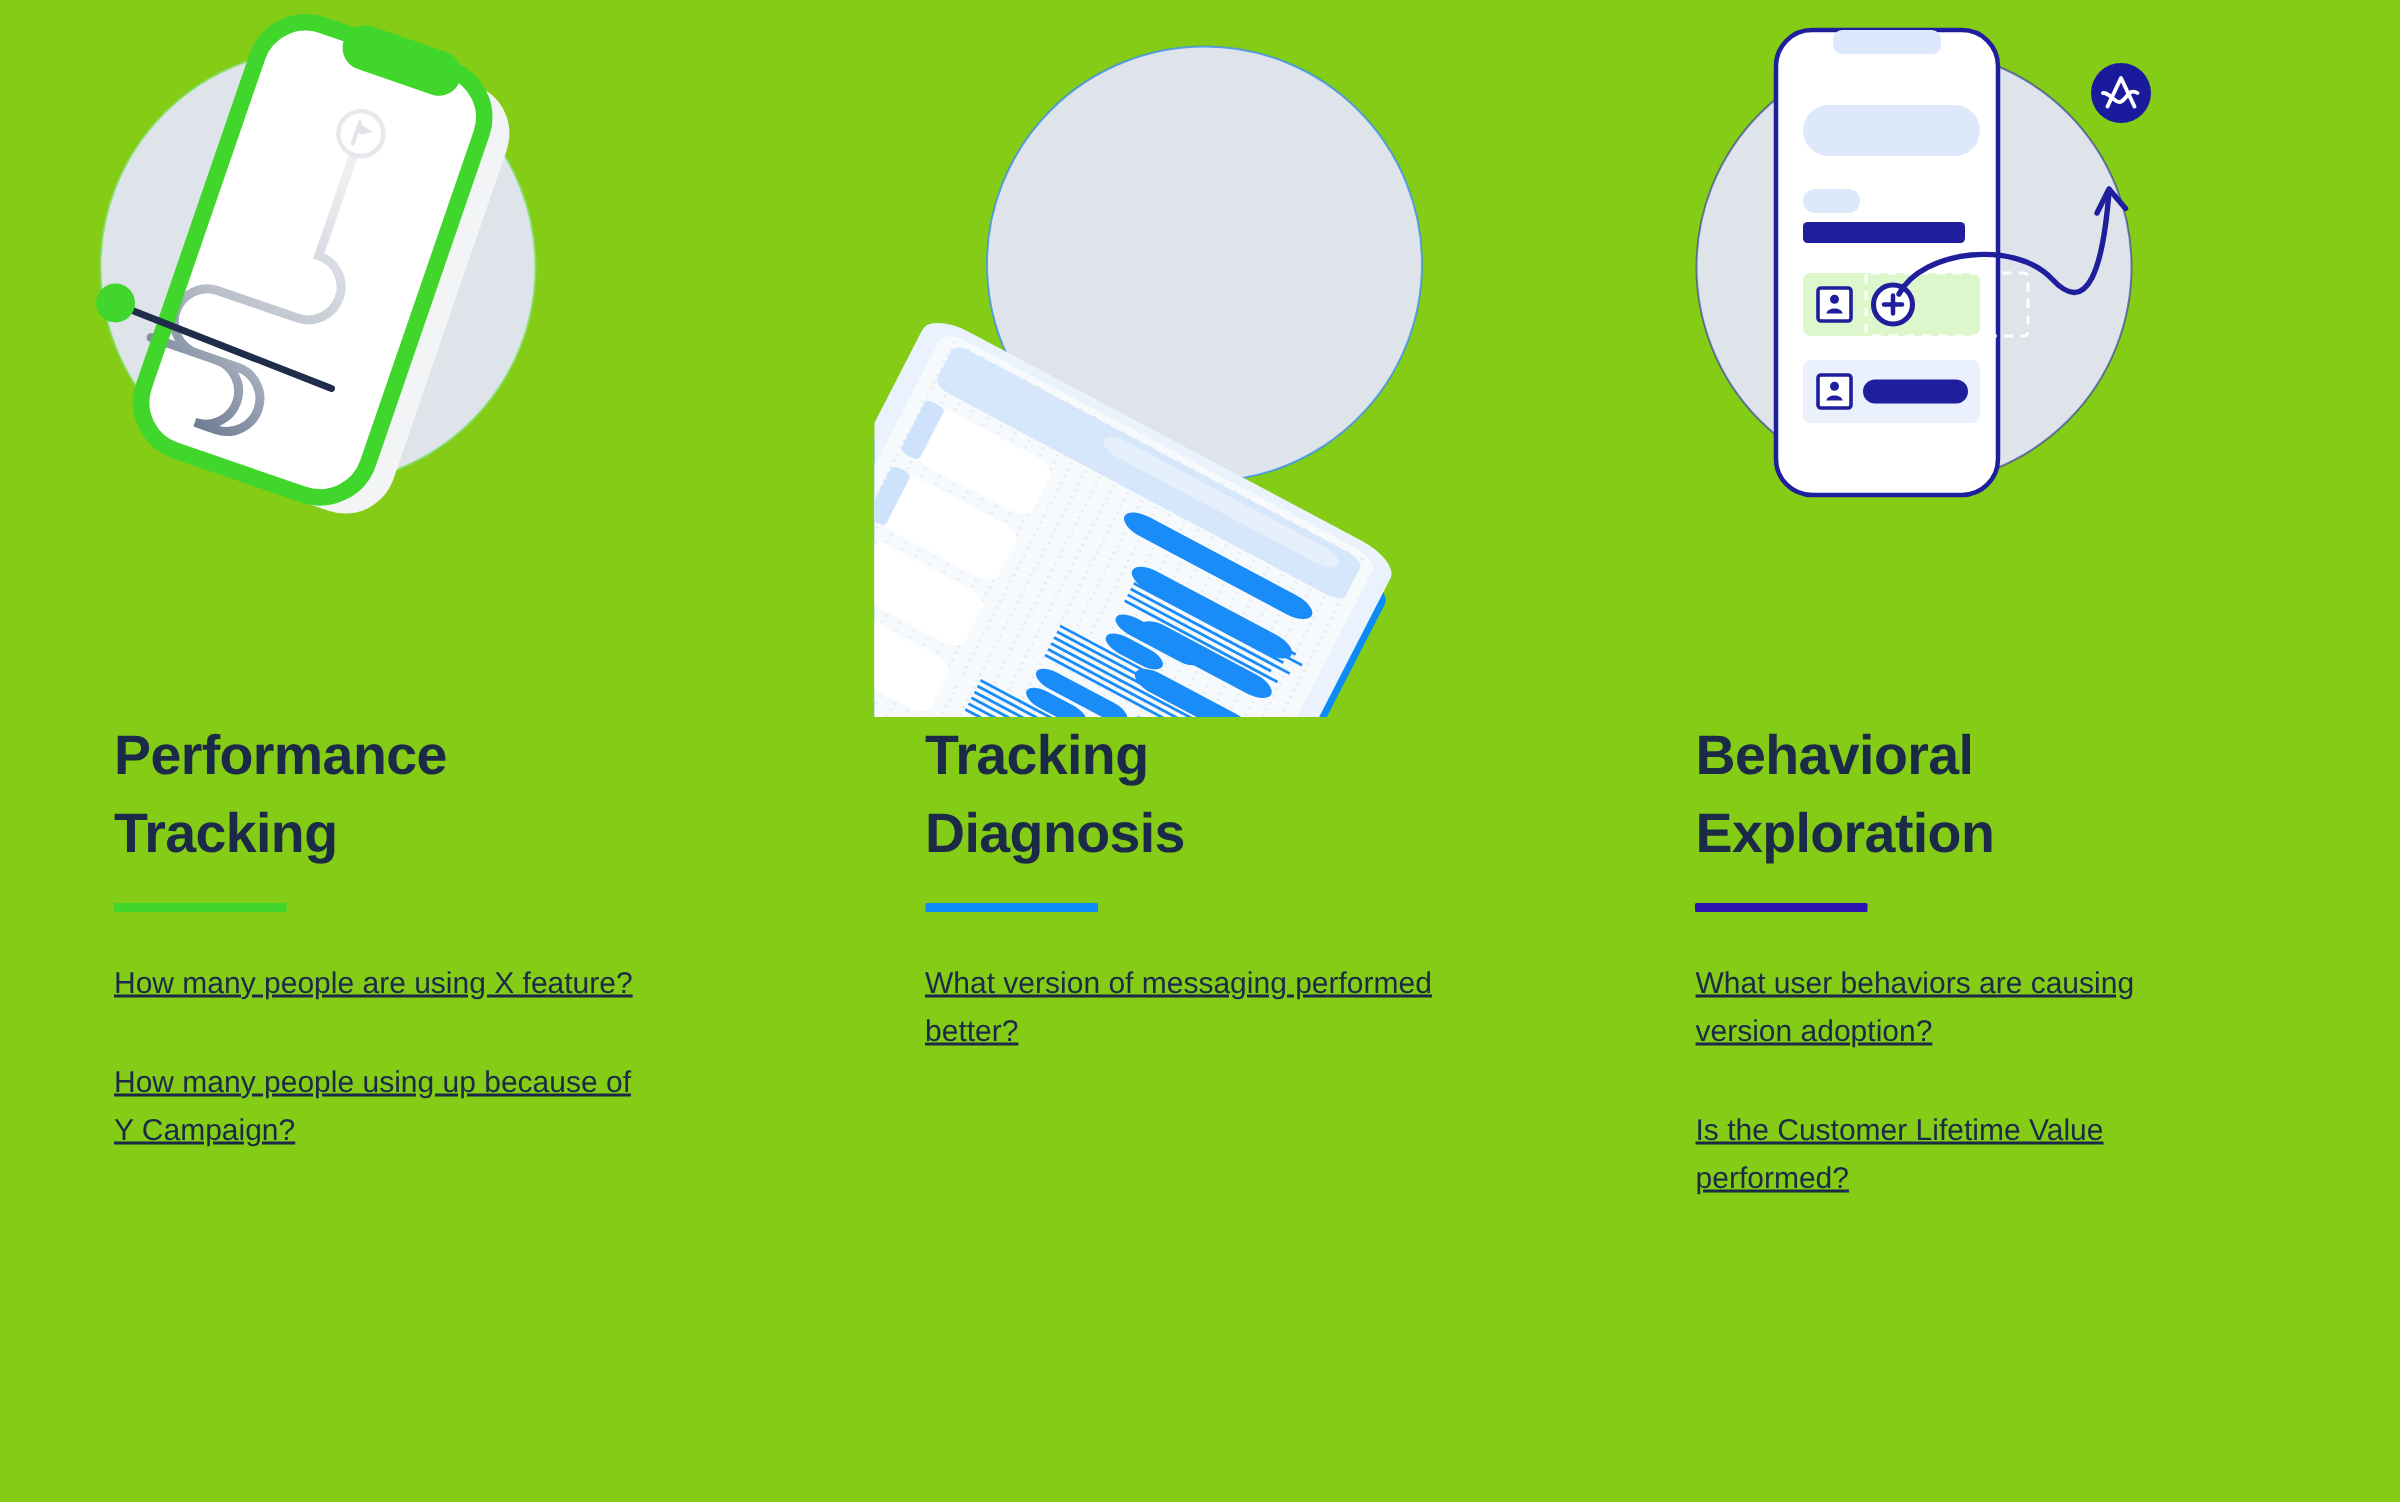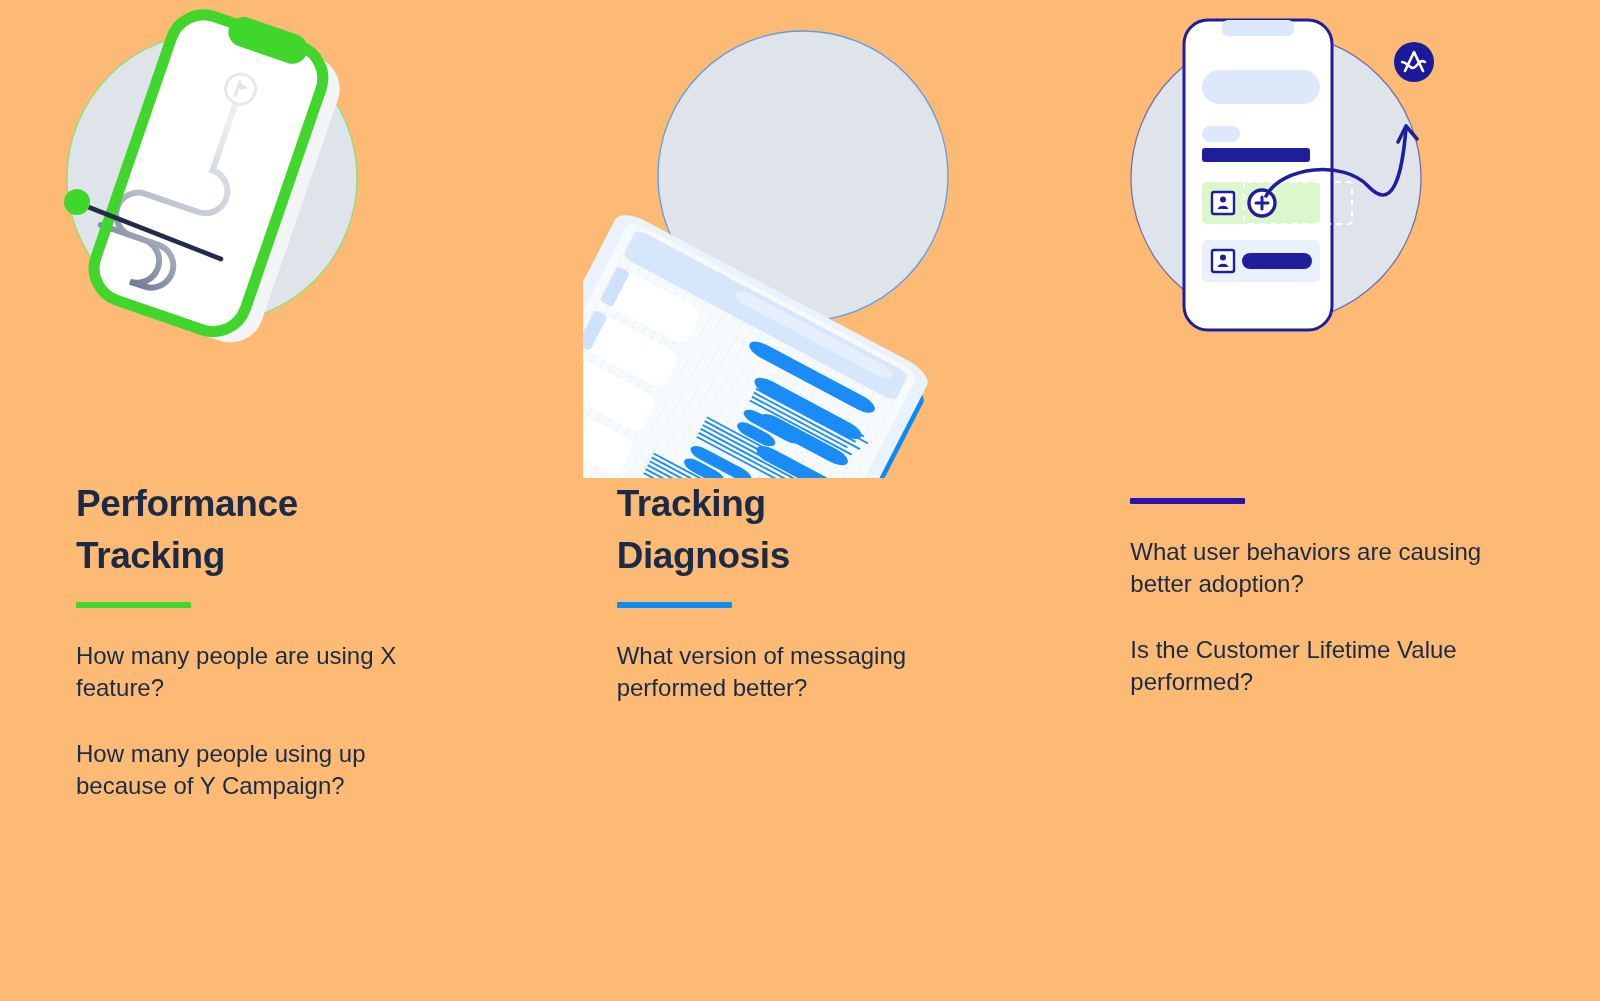--- a/index.html
+++ b/index.html
@@ -15,21 +15,21 @@
     font-family: "Liberation Sans", sans-serif;
     overflow: hidden;
     position: relative;
   }
 
   .board {
     position: absolute;
     left: 0; top: 0;
     width: 1600px;
     height: 1001px;
-    background: #fdba74;
+    background: #84cc16;
   }
 
   .columns {
     position: absolute;
     left: 0;
     top: 0;
     width: 1600px;
     height: 1001px;
     display: flex;
     flex-direction: row;
@@ -72,25 +72,26 @@
     width: 115px;
     height: 6px;
     margin-top: 20px;
     border-radius: 1px;
   }
 
   .qlist {
     margin-top: 32px;
   }
   .q {
-    font-size: 24px;
+    font-size: 20px;
     line-height: 32px;
     color: #1b2a46;
     margin: 0 0 34px 0;
     max-width: 360px;
+    text-decoration: underline;
   }
   .q:last-child { margin-bottom: 0; }
 
   
   .illu-1 { margin-left: 0; margin-top: 8px; }
   .illu-2 { margin-left: -10px; margin-top: 8px; }
   .illu-3 { margin-left: 0; margin-top: 8px; }
 </style>
 </head>
 <body>
@@ -322,22 +323,24 @@
 
           <g>
             <circle cx="308" cy="54" r="20" fill="#1a1a9c"></circle>
             <path d="M299 63 L308 44 L317 63" fill="none" stroke="#ffffff" stroke-width="2.6" stroke-linecap="round" stroke-linejoin="round"></path>
             <path d="M296 54 C301 54 303 60 307 60 C311 60 313 50 319 54" fill="none" stroke="#ffffff" stroke-width="2.6" stroke-linecap="round"></path>
           </g>
         </svg>
       </div>
 
       <div class="textblock">
+        <h2 class="heading">Behavioral
+Exploration</h2>
         <div class="accent" style="background:#2c13b0"></div>
         <div class="qlist">
-          <p class="q">What user behaviors are causing better adoption?</p>
+          <p class="q">What user behaviors are causing version adoption?</p>
           <p class="q">Is the Customer Lifetime Value performed?</p>
         </div>
       </div>
     </div>
 
   </div>
 </div>
 
 </body></html>

